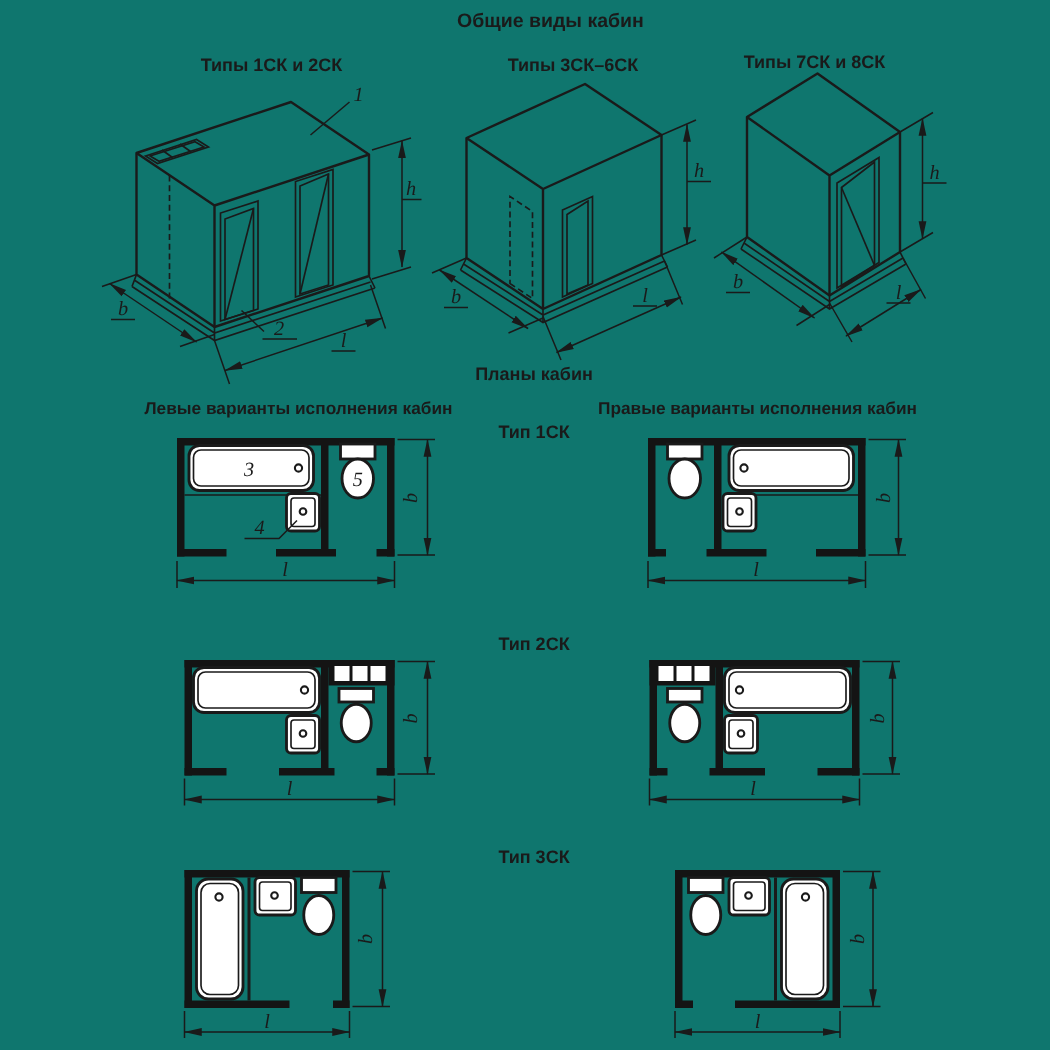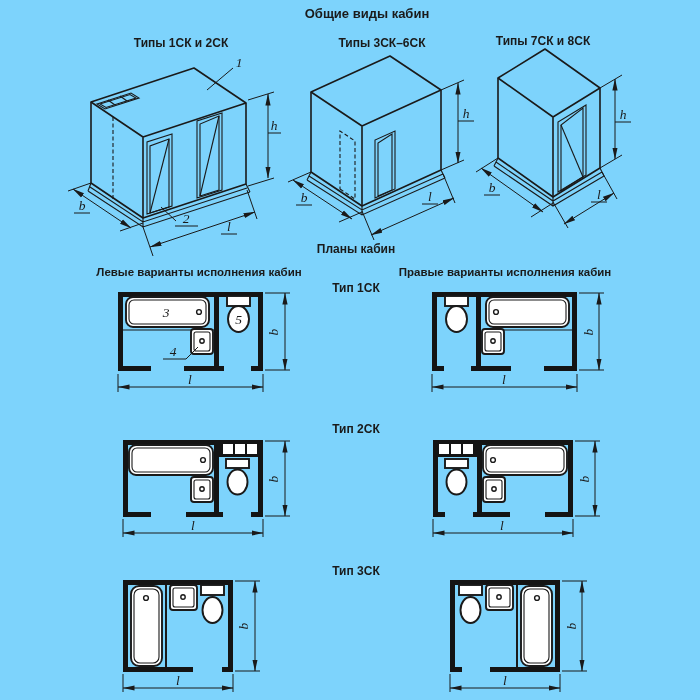--- a/index.html
+++ b/index.html
@@ -1,16 +1,16 @@
 <!DOCTYPE html>
 <html><head>
 <meta charset="utf-8">
 <style>
   html,body{margin:0;padding:0;background:#fff;}
-  .stage{width:700px;height:700px;background:#7dd3fc;position:relative;overflow:hidden;}
+  .stage{width:700px;height:700px;background:#0f766e;position:relative;overflow:hidden;}
   svg text{font-family:"Liberation Sans",sans-serif;fill:#1a1a1a;text-anchor:middle;}
   .cap{font-size:13px;font-weight:bold;}
   .sub{font-size:12px;font-weight:bold;}
   .var{font-size:11.5px;font-weight:bold;}
   .dl{font-family:"Liberation Serif",serif;font-style:italic;font-size:13.5px;}
   .co{font-family:"Liberation Serif",serif;font-style:italic;font-size:13.5px;}
   .ol{fill:none;stroke:#1a1a1a;stroke-width:1.6;stroke-linejoin:round;}
   .th{fill:none;stroke:#1a1a1a;stroke-width:1.1;}
   .dash{stroke-dasharray:4 2.5;}
   .fx{fill:#ffffff;stroke:#1a1a1a;stroke-width:1.9;}

